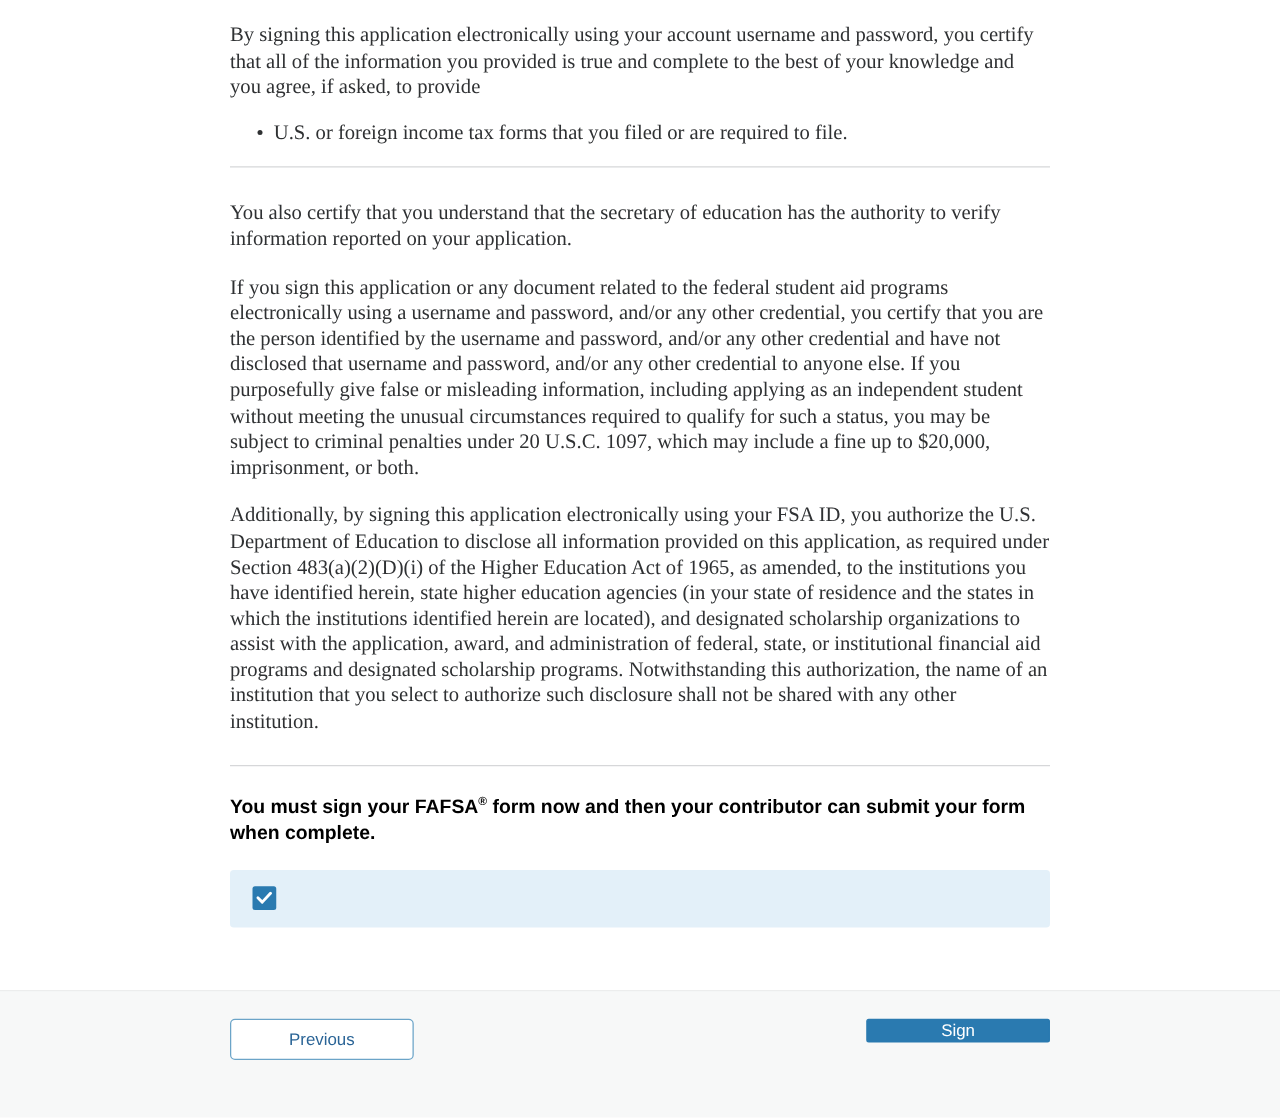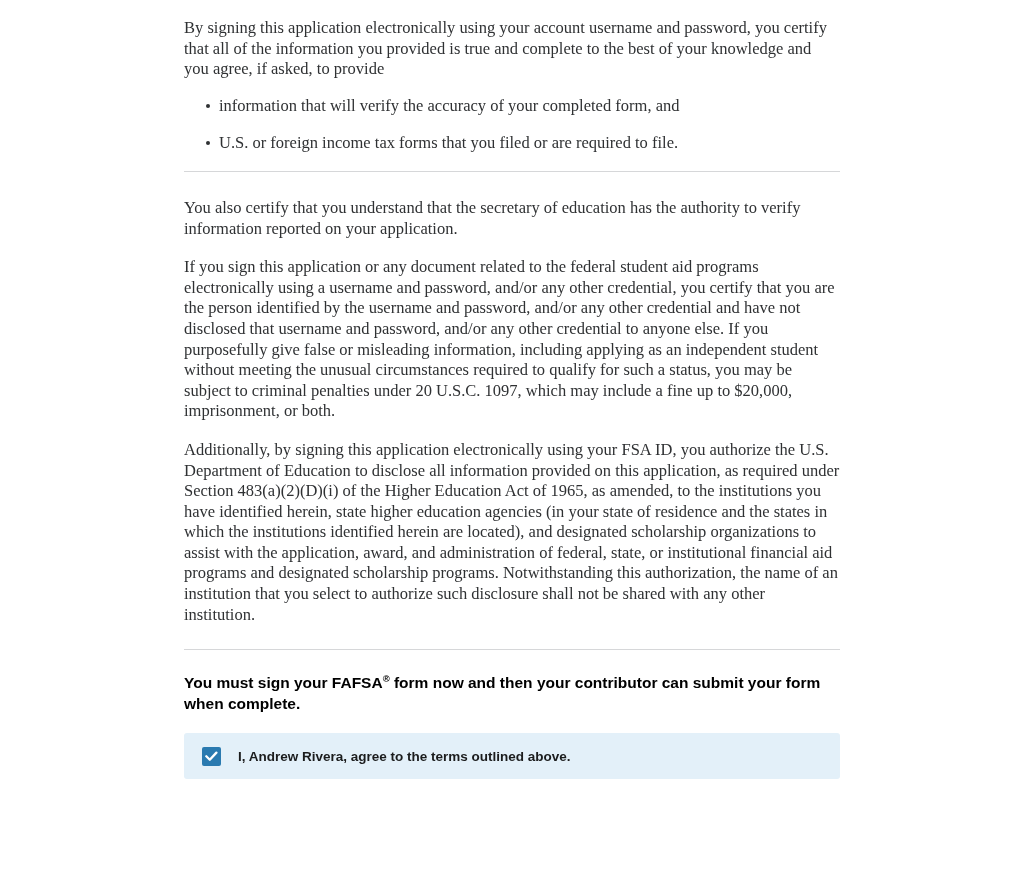--- a/index.html
+++ b/index.html
@@ -12,21 +12,21 @@
     background: #ffffff;
     font-family: "Liberation Sans", sans-serif;
     overflow: hidden;
     position: relative;
   }
   .page {
     position: relative;
     width: 1024px;
     height: 894px;
     display: flex;
-    flex-direction: row;
+    flex-direction: column;
   }
   .content {
     flex: 1 1 auto;
     padding: 18px 184px 0 184px;
     box-sizing: border-box;
   }
   .body-text {
     font-family: "Liberation Serif", serif;
     font-size: 16.5px;
     line-height: 20.6px;
@@ -167,21 +167,20 @@
 </head>
 <body>
 
 <div class="page">
 
   <div class="content">
 
     <p class="body-text tight">By signing this application electronically using your account username and password, you certify that all of the information you provided is true and complete to the best of your knowledge and you agree, if asked, to provide</p>
 
     <ul class="bullets">
-      <li>information that will verify the accuracy of your completed form, and</li>
       <li>U.S. or foreign income tax forms that you filed or are required to file.</li>
     </ul>
 
     <hr class="divider below-bullets">
 
     <div class="section-gap"></div>
 
     <p class="body-text">You also certify that you understand that the secretary of education has the authority to verify information reported on your application.</p>
 
     <p class="body-text">If you sign this application or any document related to the federal student aid programs electronically using a username and password, and/or any other credential, you certify that you are the person identified by the username and password, and/or any other credential and have not disclosed that username and password, and/or any other credential to anyone else. If you purposefully give false or misleading information, including applying as an independent student without meeting the unusual circumstances required to qualify for such a status, you may be subject to criminal penalties under 20 U.S.C. 1097, which may include a fine up to $20,000, imprisonment, or both.</p>
@@ -191,21 +190,20 @@
     <hr class="divider above-heading">
 
     <div class="sign-heading"><span>You must sign your FAFSA</span><sup>®</sup><span> form now and then your contributor can submit your form when complete.</span></div>
 
     <div class="agree-panel">
       <div class="checkbox">
         <svg width="13" height="11" viewBox="0 0 13 11">
           <path d="M1.3 5.2 L4.8 8.7 L11.4 1.6" fill="none" stroke="#ffffff" stroke-width="2.3" stroke-linecap="round" stroke-linejoin="round"></path>
         </svg>
       </div>
-      <span class="agree-label">I, Andrew Rivera, agree to the terms outlined above.</span>
     </div>
 
   </div>
 
   <div class="footer">
     <button class="btn-previous">Previous</button>
     <button class="btn-sign">Sign</button>
   </div>
 
 </div>

